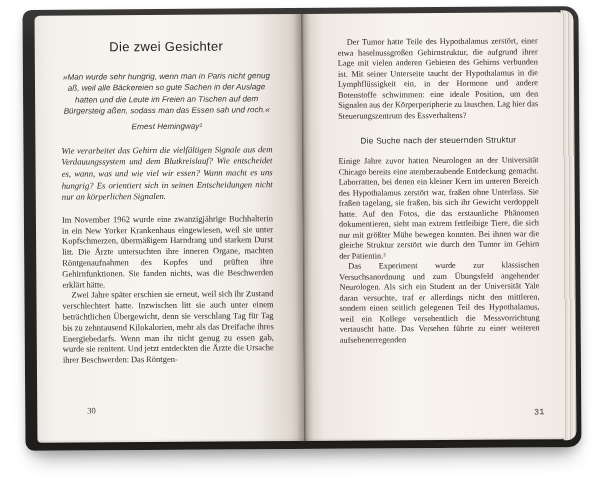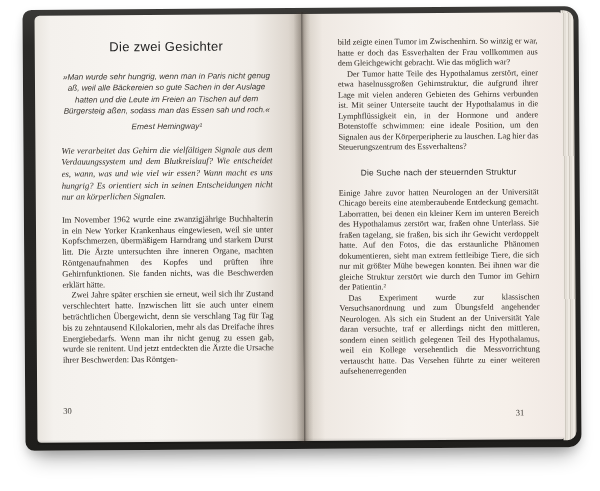--- a/index.html
+++ b/index.html
@@ -47,23 +47,23 @@
 
   p.body{font-size:8.5px;line-height:10.8px;text-align:justify;margin:0;color:#2c2722;
         word-spacing:-0.2px;hyphens:auto;}
   .text-col.left p.body:first-of-type{margin-top:11px;}
   p.body.indent{text-indent:9px;}
   .text-col.right p.body{font-size:8.3px;line-height:10.5px;}
 
   .section-heading{font-family:"Liberation Sans",sans-serif;font-weight:400;color:#2a2a2a;
         font-size:8.3px;text-align:center;margin:14px 0 11px 0;letter-spacing:0.2px;}
 
-  .pagenum{position:absolute;font-size:8.5px;color:#3d3a35;}
+  .pagenum{position:absolute;font-size:8.5px;color:#3d3a35;margin-left:24px;}
   .pagenum.pn-left{left:26px;top:390px;}
-  .pagenum.pn-right{right:40px;bottom:22px;}
+  .pagenum.pn-right{right:20px;bottom:22px;font-family:Liberation Mono, monospace;}
 </style>
 </head>
 <body>
 
 <div class="photo">
   <div class="book">
     <div class="page-stack"></div>
 
     <div class="page left">
       <div class="text-col left">
@@ -74,21 +74,20 @@
         <div class="attribution">Ernest Hemingway¹</div>
         <div class="intro">Wie verarbeitet das Gehirn die vielfältigen Signale aus dem Verdauungssystem und dem Blutkreislauf? Wie entscheidet es, wann, was und wie viel wir essen? Wann macht es uns hungrig? Es orientiert sich in seinen Entscheidungen nicht nur an körperlichen Signalen.</div>
         <p class="body">Im November 1962 wurde eine zwanzigjährige Buchhalterin in ein New Yorker Krankenhaus eingewiesen, weil sie unter Kopfschmerzen, übermäßigem Harndrang und starkem Durst litt. Die Ärzte untersuchten ihre inneren Organe, machten Röntgenaufnahmen des Kopfes und prüften ihre Gehirnfunktionen. Sie fanden nichts, was die Beschwerden erklärt hätte.</p>
         <p class="body indent">Zwei Jahre später erschien sie erneut, weil sich ihr Zustand verschlechtert hatte. Inzwischen litt sie auch unter einem beträchtlichen Übergewicht, denn sie verschlang Tag für Tag bis zu zehntausend Kilokalorien, mehr als das Dreifache ihres Energiebedarfs. Wenn man ihr nicht genug zu essen gab, wurde sie renitent. Und jetzt entdeckten die Ärzte die Ursache ihrer Beschwerden: Das Röntgen-</p>
       </div>
       <div class="pagenum pn-left">30</div>
     </div>
 
     <div class="page right">
       <div class="text-col right">
-        <p class="body">bild zeigte einen Tumor im Zwischenhirn. So winzig er war, hatte er doch das Essverhalten der Frau vollkommen aus dem Gleichgewicht gebracht. Wie das möglich war?</p>
         <p class="body indent">Der Tumor hatte Teile des Hypothalamus zerstört, einer etwa haselnussgroßen Gehirnstruktur, die aufgrund ihrer Lage mit vielen anderen Gebieten des Gehirns verbunden ist. Mit seiner Unterseite taucht der Hypothalamus in die Lymphflüssigkeit ein, in der Hormone und andere Botenstoffe schwimmen: eine ideale Position, um den Signalen aus der Körperperipherie zu lauschen. Lag hier das Steuerungszentrum des Essverhaltens?</p>
         <div class="section-heading">Die Suche nach der steuernden Struktur</div>
         <p class="body">Einige Jahre zuvor hatten Neurologen an der Universität Chicago bereits eine atemberaubende Entdeckung gemacht. Laborratten, bei denen ein kleiner Kern im unteren Bereich des Hypothalamus zerstört war, fraßen ohne Unterlass. Sie fraßen tagelang, sie fraßen, bis sich ihr Gewicht verdoppelt hatte. Auf den Fotos, die das erstaunliche Phänomen dokumentieren, sieht man extrem fettleibige Tiere, die sich nur mit größter Mühe bewegen konnten. Bei ihnen war die gleiche Struktur zerstört wie durch den Tumor im Gehirn der Patientin.²</p>
         <p class="body indent">Das Experiment wurde zur klassischen Versuchsanordnung und zum Übungsfeld angehender Neurologen. Als sich ein Student an der Universität Yale daran versuchte, traf er allerdings nicht den mittleren, sondern einen seitlich gelegenen Teil des Hypothalamus, weil ein Kollege versehentlich die Messvorrichtung vertauscht hatte. Das Versehen führte zu einer weiteren aufsehenerregenden</p>
       </div>
       <div class="pagenum pn-right">31</div>
     </div>
 
     <div class="gutter"></div>
     <div class="page-bottom-shade"></div>

